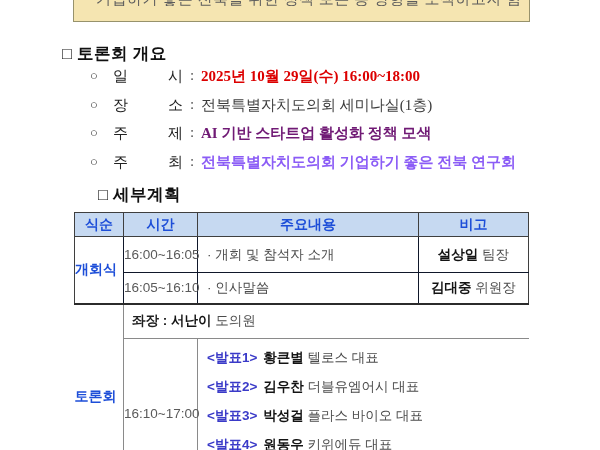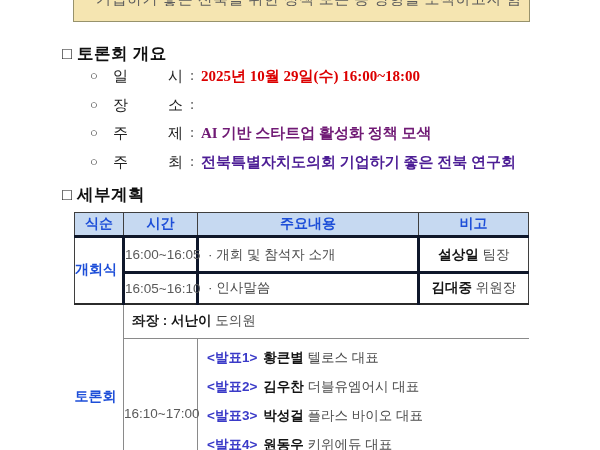--- a/index.html
+++ b/index.html
@@ -10,51 +10,51 @@
   
   .notice-box { position:absolute; left:73px; top:-38px; width:457px; height:60px;
                 background:#f5e5b1; border:1px solid #97926c; }
   .notice-box .clip-text { position:absolute; left:22px; right:10px; bottom:15px;
                 height:16px; font-size:15px; color:#5d5d5d; white-space:nowrap;
                 overflow:hidden; letter-spacing:0.5px; }
 
   .h1 { position:absolute; left:62px; font-size:16.5px; font-weight:bold; color:#111;
         letter-spacing:0.5px; }
   .h1.overview { top:43px; }
-  .h1.plan { top:184px; }
+  .h1.plan { top:184px;margin-left:36px; }
 
   
   .ov-list { position:absolute; left:90px; top:67px; width:460px; }
   .ov-row { display:flex; align-items:flex-start; height:16px; margin-bottom:12.5px;
             font-size:15px; color:#333; }
   .ov-bullet { width:17px; font-size:13px; color:#222; margin-top:1px; }
   .ov-label { display:flex; justify-content:space-between; width:70px; margin-left:6px;
               color:#222; }
   .ov-sep { width:18px; text-align:center; color:#555; }
   .ov-value { white-space:nowrap; }
   .val-red  { color:#dc0000; font-weight:bold; }
   .val-blue { color:#701a75; font-weight:bold; }
-  .val-bold { color:#4c1d95; font-weight:bold;font-family:Liberation Serif, serif; }
+  .val-bold { color:#8b5cf6; font-weight:bold;font-family:Liberation Serif, serif; }
   .val-plain{ color:#3c3c3c; }
 
   
   .tbl-wrap { position:absolute; left:74px; top:212px; width:454px; }
   table { border-collapse:collapse; table-layout:fixed; width:454px;
           font-family:"Liberation Sans", sans-serif; }
   col.c1{width:49px;} col.c2{width:74px;} col.c3{width:221px;} col.c4{width:110px;}
   th { background:#c6d9f1; border:1px solid #3f3f3f; font-size:14px; font-weight:bold;
        color:#1d4ed8; height:24px; text-align:center; vertical-align:middle; }
   td { font-size:13.5px; color:#4c4c4c; vertical-align:middle; }
   .sec-cell { text-align:left; font-weight:bold; color:#1d4ed8; font-size:14px; }
   .time-cell { text-align:center; color:#5a5a5a; }
   .content-cell { text-align:left; padding-left:9px; }
   .note-cell { text-align:center; }
   .name-b { font-weight:bold; color:#141414; }
   
-  .r1 td, .r2 td { border:3px solid #0f172a; }
+  .r1 td, .r2 td { border:1px solid #0f172a; }
   .r1 .edge-l, .r2 .edge-l { border-left:1.5px solid #3f3f3f; }
   .r1 .edge-r, .r2 .edge-r { border-right:1.5px solid #3f3f3f; }
   .r2 td, .r1 .span-bottom { border-bottom:2px solid #2b2b2b; }
   tr.r1 { height:36px; } tr.r2 { height:31px; }
   
   tr.r3 { height:35px; } tr.r4 { height:150px; }
   .disc-cell { border-left:none; border-top:2px solid #2b2b2b; border-right:1px solid #8a8a8a;
                border-bottom:none; }
   .chair-cell { border-top:2px solid #2b2b2b; border-right:none;
                 border-bottom:1px solid #8a8a8a; padding-left:8px; }
@@ -85,20 +85,21 @@
       <span class="ov-sep">:</span>
       <span class="ov-value val-red">2025년 10월 29일(수) 16:00~18:00</span>
     </div>
     <div class="ov-row">
       <span class="ov-bullet">○</span>
       <span class="ov-label">
         <span>장</span>
         <span>소</span>
       </span>
       <span class="ov-sep">:</span>
+      <span class="ov-value val-plain">전북특별자치도의회 세미나실(1층)</span>
     </div>
     <div class="ov-row">
       <span class="ov-bullet">○</span>
       <span class="ov-label">
         <span>주</span>
         <span>제</span>
       </span>
       <span class="ov-sep">:</span>
       <span class="ov-value val-blue">AI 기반 스타트업 활성화 정책 모색</span>
     </div>

